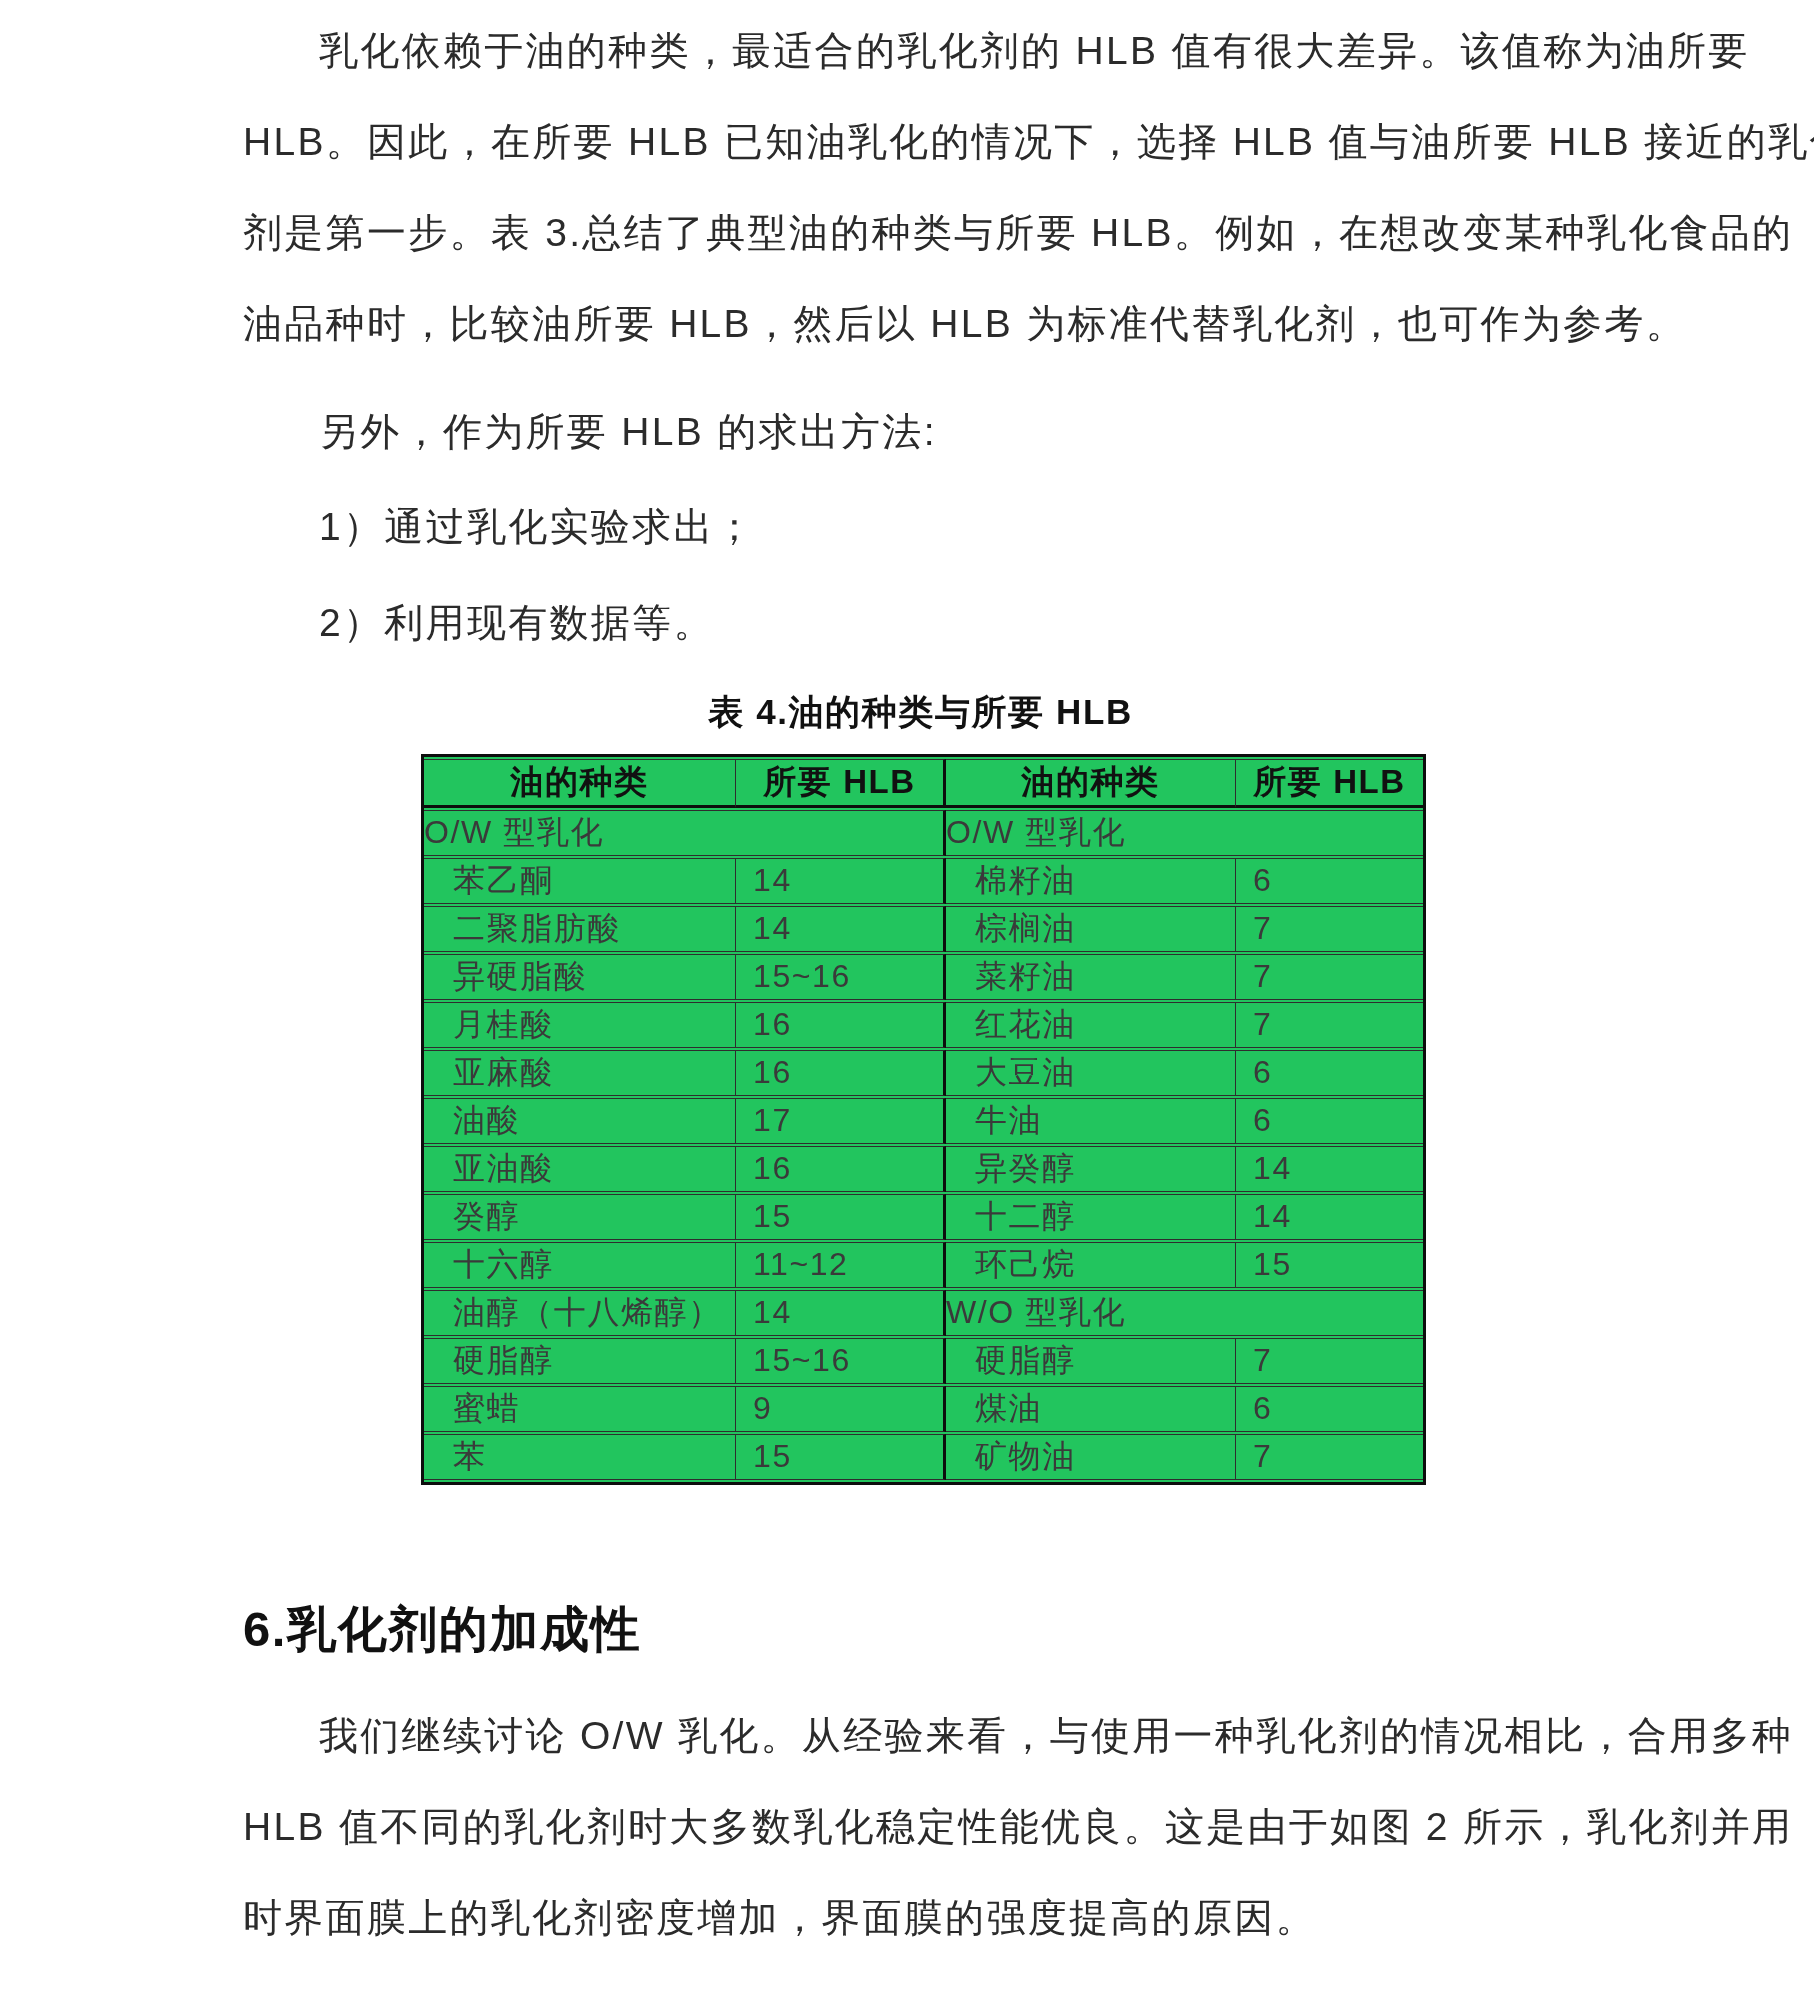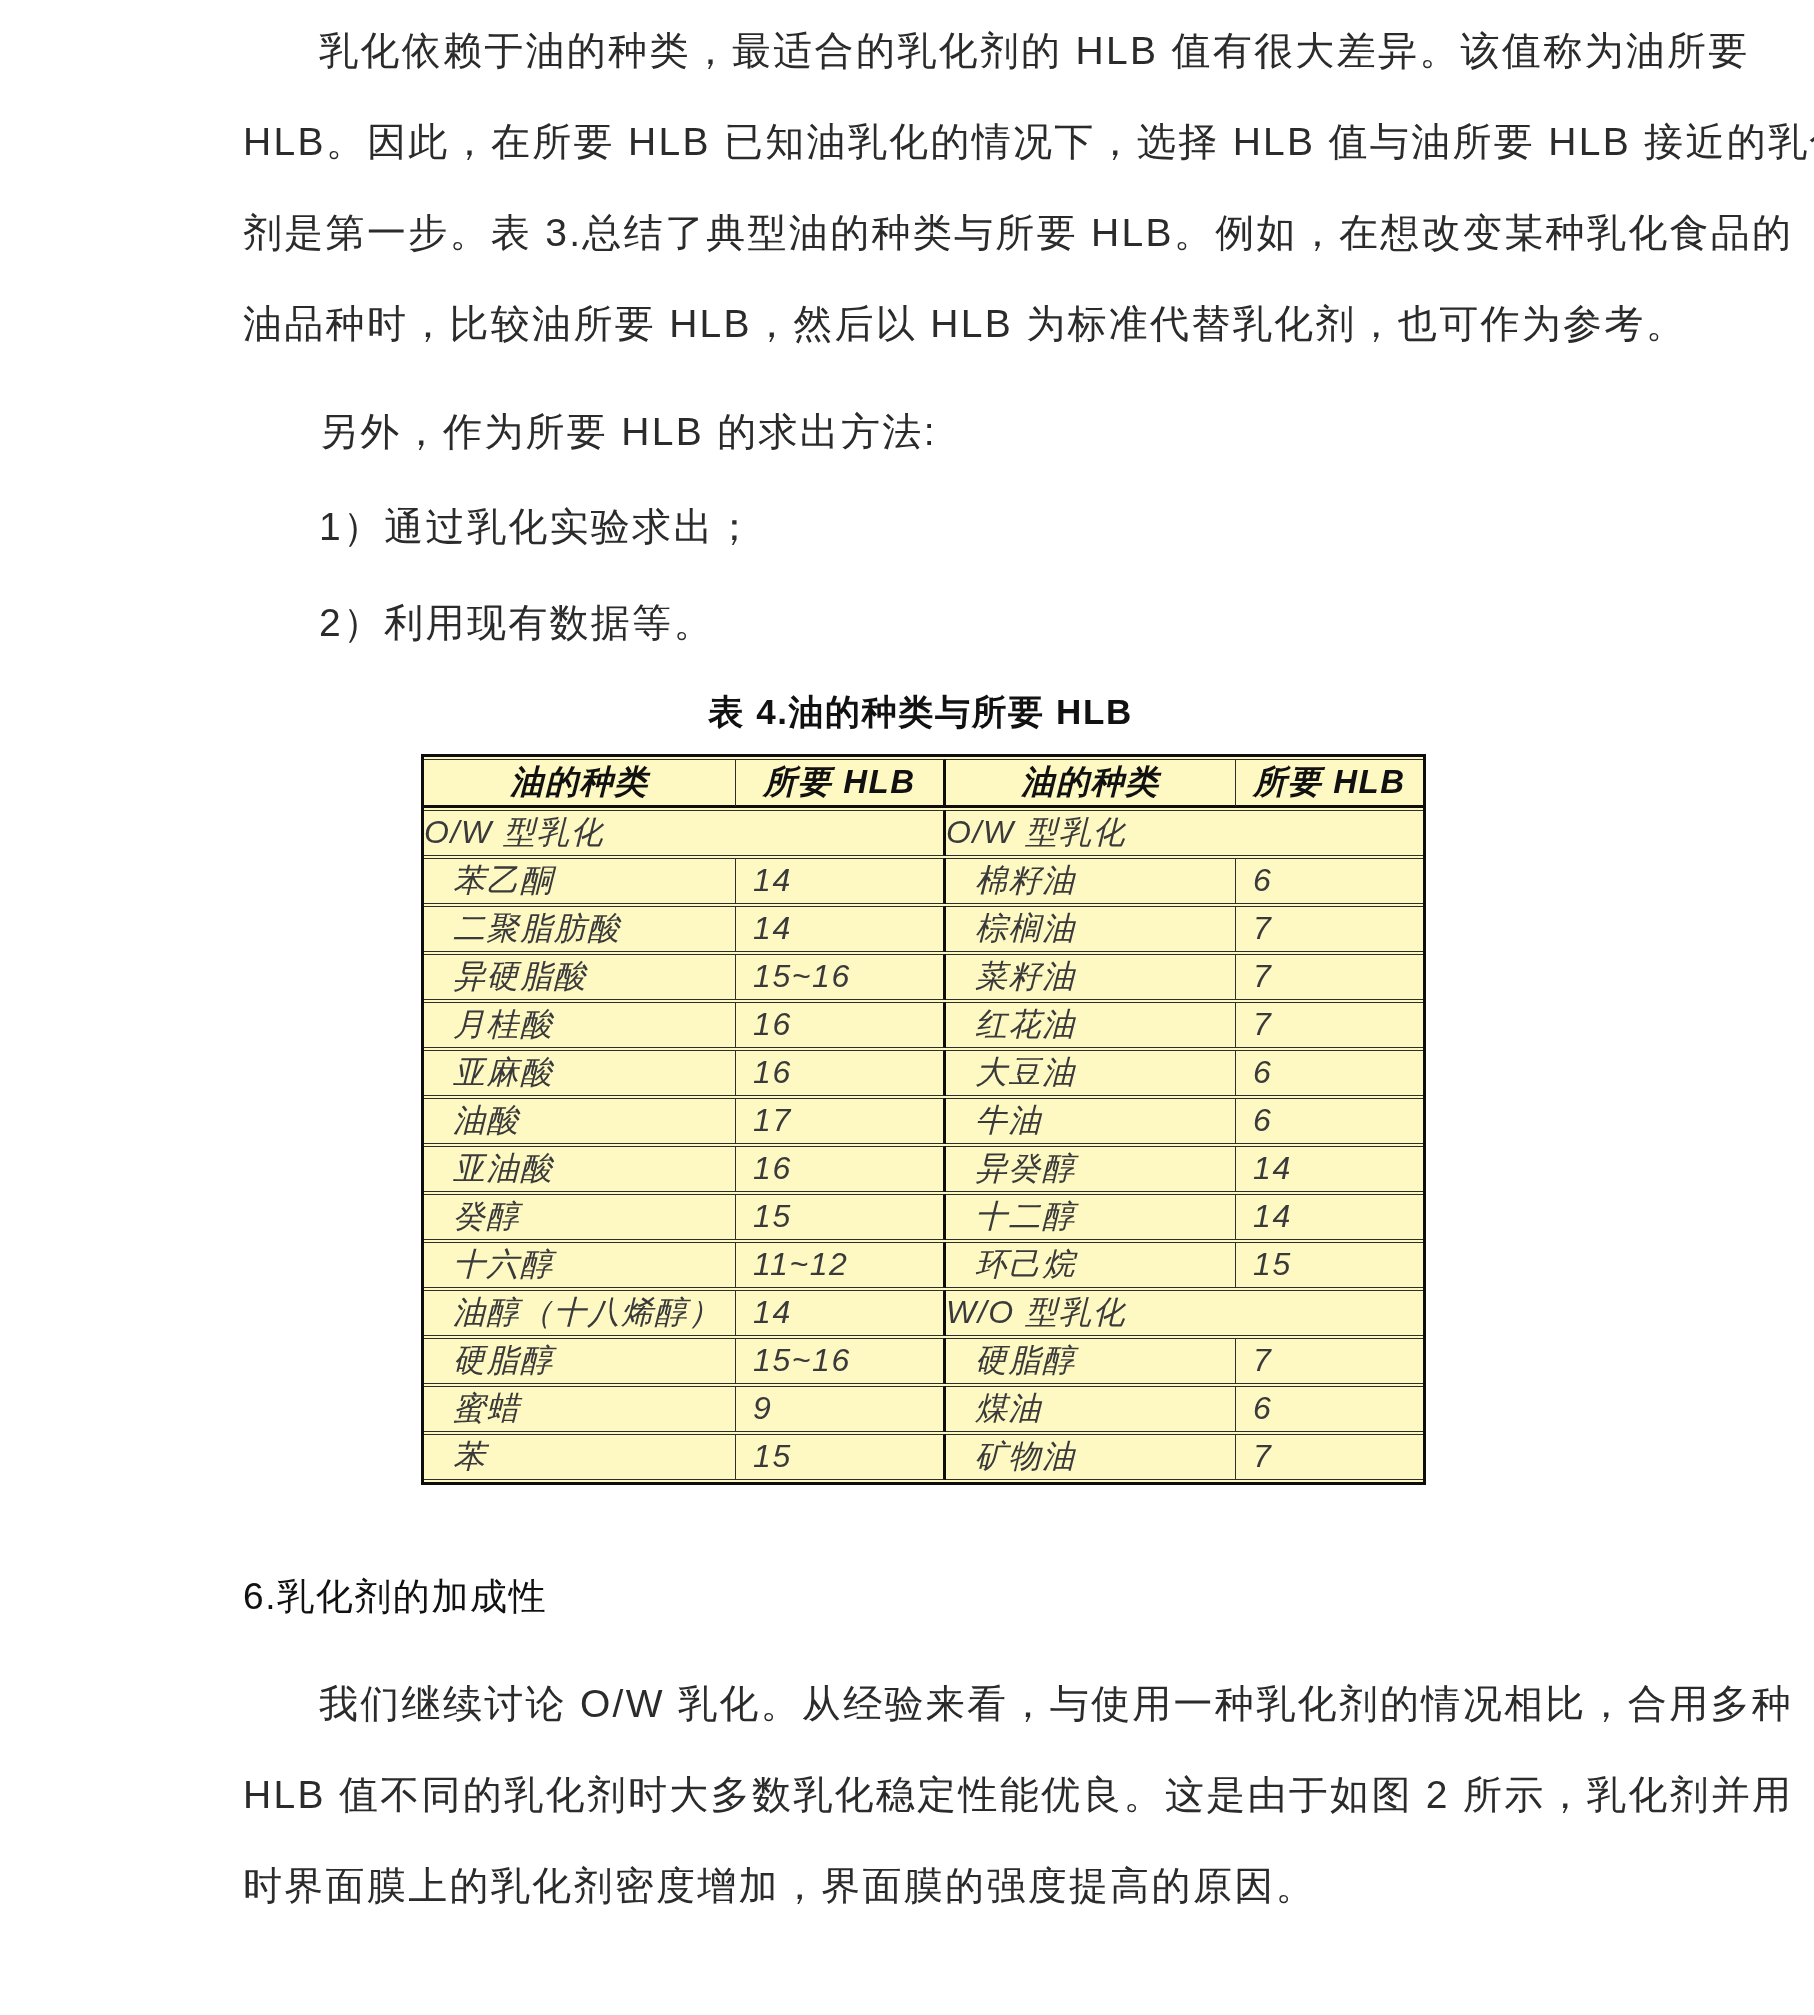--- a/index.html
+++ b/index.html
@@ -39,22 +39,21 @@
     white-space: nowrap;
   }
 
   table.hlb {
     margin-left: 178px;
     width: 999px;
     table-layout: fixed;
     border-collapse: separate;
     border-spacing: 0 2.3px;
     border: 3.9px solid #0d0d0d;
-    background: #fef9c3;
-    font-style: italic;
+    background: #22c55e;
   }
   table.hlb td {
     height: 43px;
     font-size: 32px;
     letter-spacing: 1.6px;
     border-top: 1.6px solid #2e2e2e;
     border-bottom: 1.6px solid #2e2e2e;
     padding: 0 0 0 17px;
     overflow: hidden;
     white-space: nowrap;
@@ -71,24 +70,24 @@
     color: #111111;
     font-size: 33px;
   }
   table.hlb td.section {
     padding: 0;
     font-weight: 500;
   }
   .blue { color: #2b4ba1; }
 
   .h6 {
-    margin-top: 82px;
+    margin-top: 114px;
     line-height: 60px;
-    font-size: 37px;
-    font-weight: 400;
+    font-size: 49px;
+    font-weight: 700;
     letter-spacing: 1.6px;
     color: #111111;
     white-space: nowrap;
   }
   .p3-gap { margin-top: 31px; }
 </style>
 </head>
 <body>
 
 <div class="page">

